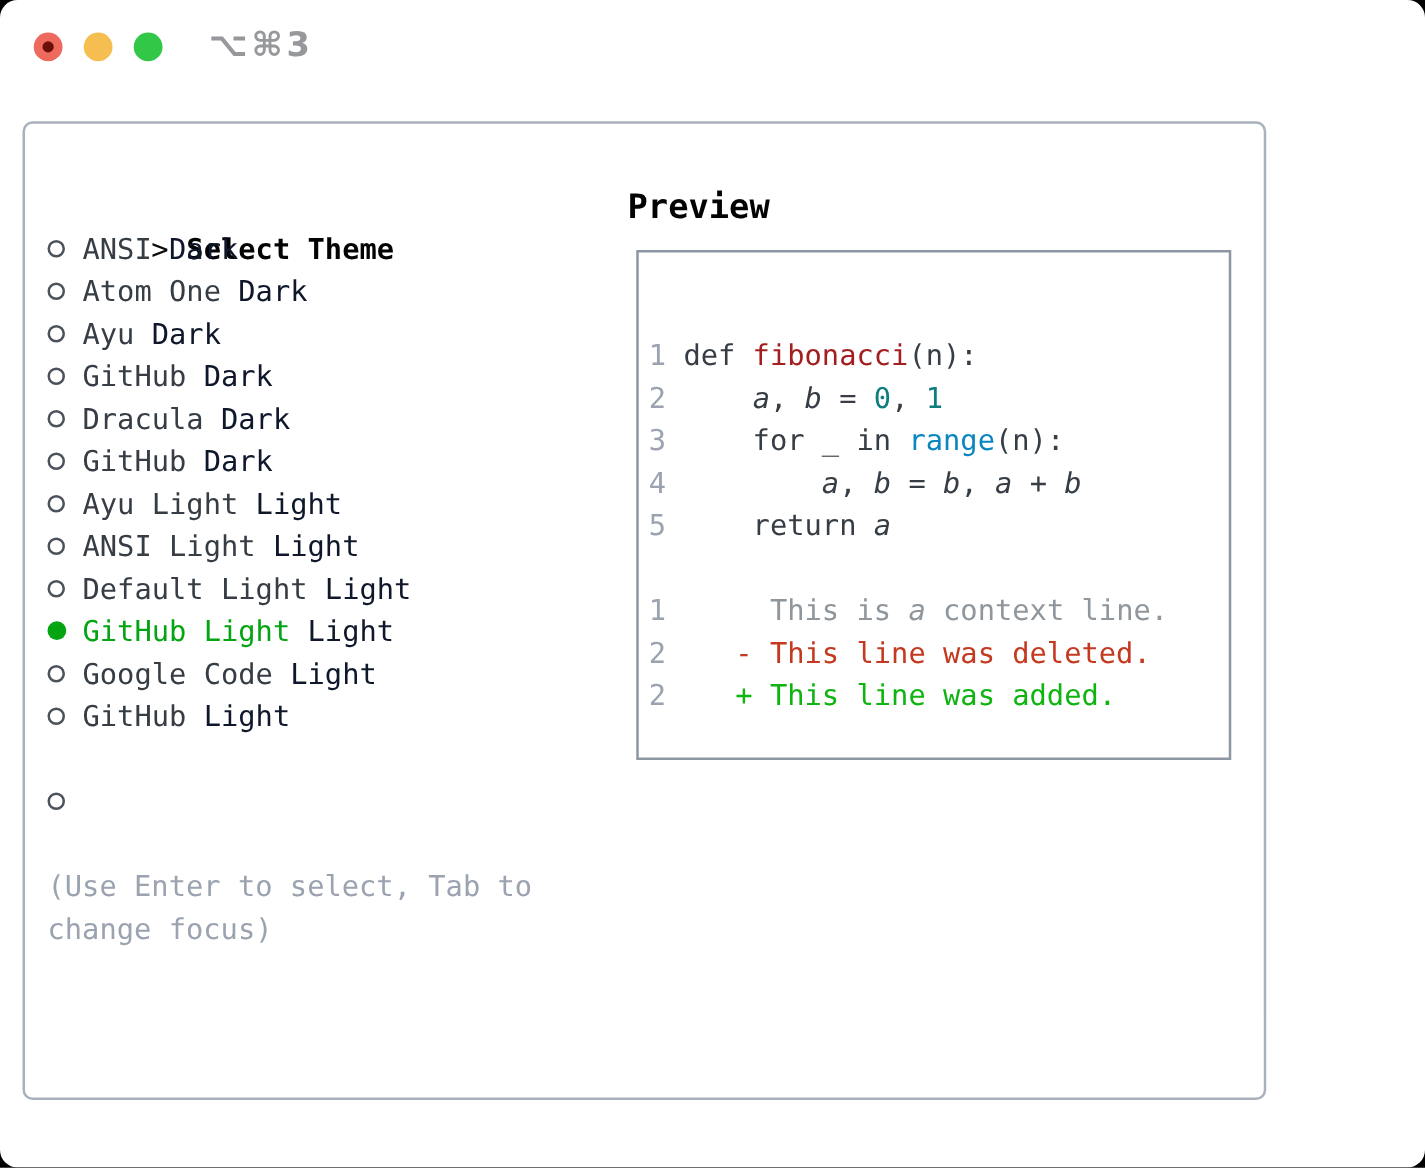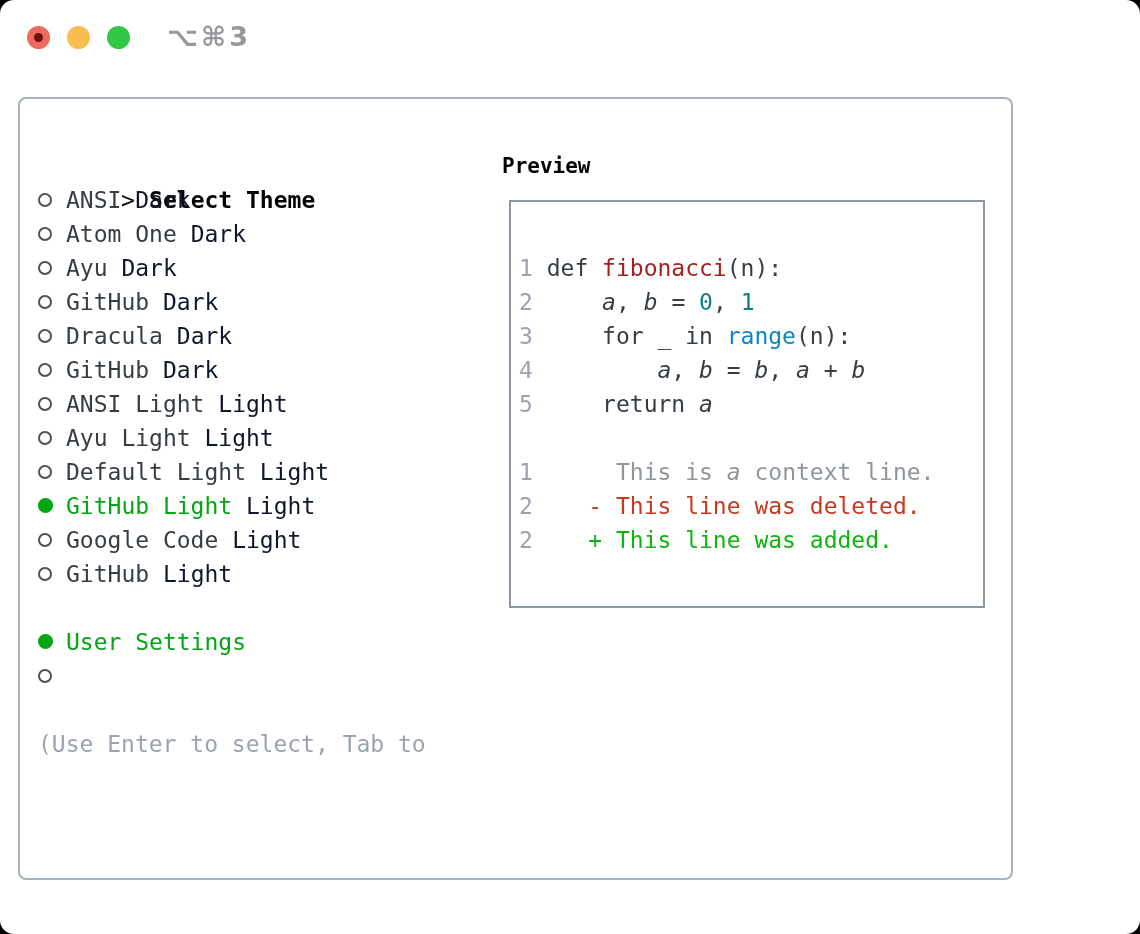--- a/index.html
+++ b/index.html
@@ -32,24 +32,24 @@
   .radio{display:inline-block;width:14px;height:14px;box-sizing:border-box;
     border:2px solid #4b525a;border-radius:50%;vertical-align:1px;}
   .radio.on{width:15px;height:15px;border:none;background:#04a513;}
   .name{color:#363d45;}
   .name.sel{color:#04a513;}
   .variant{color:#0f172a;text-align:right;}
   .apply-head{color:#0a0a0a;}
   .help-line{color:#9aa3af;}
   
   .preview-title{position:absolute;left:502px;top:149px;height:34px;line-height:34px;
-    font-size:21px;font-weight:bold;color:#030303;}
+    font-size:27px;font-weight:bold;color:#030303;}
   .preview-box{position:absolute;left:509px;top:200px;width:476px;height:408px;
     box-sizing:border-box;border:2px solid #8d97a3;background:#fff;}
-  #preview-code{margin:0;padding:49px 0 0 8px;
+  #preview-code{margin:0;padding:66px 0 0 8px;
     font-family:"DejaVu Sans Mono","Liberation Mono",monospace;
     font-size:23px;line-height:34px;color:#363d45;}
   #preview-code .n{color:#9aa3af;}
   #preview-code .fn{color:#a31f1f;}
   #preview-code .nm{color:#0d7d80;}
   #preview-code .bi{color:#0c86c0;}
   #preview-code .it{font-style:italic;}
   #preview-code .ctx{color:#8f969c;}
   #preview-code .del{color:#c43a20;}
   #preview-code .add{color:#10b410;}
@@ -74,34 +74,34 @@
     <div class="row">
       <span class="marker prompt">&gt;</span><span class="list-title">Select Theme</span>
     </div>
     <div id="theme-list">
         <div class="row"><span class="marker"><span class="radio"></span></span><span class="name">ANSI</span><span class="variant"> Dark</span></div>
         <div class="row"><span class="marker"><span class="radio"></span></span><span class="name">Atom One</span><span class="variant"> Dark</span></div>
         <div class="row"><span class="marker"><span class="radio"></span></span><span class="name">Ayu</span><span class="variant"> Dark</span></div>
         <div class="row"><span class="marker"><span class="radio"></span></span><span class="name">GitHub</span><span class="variant"> Dark</span></div>
         <div class="row"><span class="marker"><span class="radio"></span></span><span class="name">Dracula</span><span class="variant"> Dark</span></div>
         <div class="row"><span class="marker"><span class="radio"></span></span><span class="name">GitHub</span><span class="variant"> Dark</span></div>
+        <div class="row"><span class="marker"><span class="radio"></span></span><span class="name">Ayu Light</span><span class="variant"> Light</span></div>
         <div class="row"><span class="marker"><span class="radio"></span></span><span class="name">ANSI Light</span><span class="variant"> Light</span></div>
-        <div class="row"><span class="marker"><span class="radio"></span></span><span class="name">Ayu Light</span><span class="variant"> Light</span></div>
         <div class="row"><span class="marker"><span class="radio"></span></span><span class="name">Default Light</span><span class="variant"> Light</span></div>
         <div class="row"><span class="marker"><span class="radio on"></span></span><span class="name sel">GitHub Light</span><span class="variant"> Light</span></div>
         <div class="row"><span class="marker"><span class="radio"></span></span><span class="name">Google Code</span><span class="variant"> Light</span></div>
         <div class="row"><span class="marker"><span class="radio"></span></span><span class="name">GitHub</span><span class="variant"> Light</span></div>
       </div>
     <div class="row blank"></div>
     <div id="apply-list">
-        <div class="row"><span class="marker"><span class="radio on"></span></span><span class="name sel">User Settings</span></div>
         <div class="row"><span class="marker"><span class="radio"></span></span></div>
       </div>
     <div class="row blank"></div>
     <div class="row help-line">(Use Enter to select, Tab to</div>
+    <div class="row help-line">change focus)</div>
   </div>
 
   <div class="preview-title">Preview</div>
   <div class="preview-box">
     <pre id="preview-code"><span class="n">1 </span><span>def </span><span class="fn">fibonacci</span><span>(n):</span>
 <span class="n">2</span><span>     </span><span class="it">a</span><span>, </span><span class="it">b</span><span> = </span><span class="nm">0</span><span>, </span><span class="nm">1</span>
 <span class="n">3</span><span>     for _ in </span><span class="bi">range</span><span>(n):</span>
 <span class="n">4</span><span>         </span><span class="it">a</span><span>, </span><span class="it">b</span><span> = </span><span class="it">b</span><span>, </span><span class="it">a</span><span> + </span><span class="it">b</span>
 <span class="n">5</span><span>     return </span><span class="it">a</span>
 

